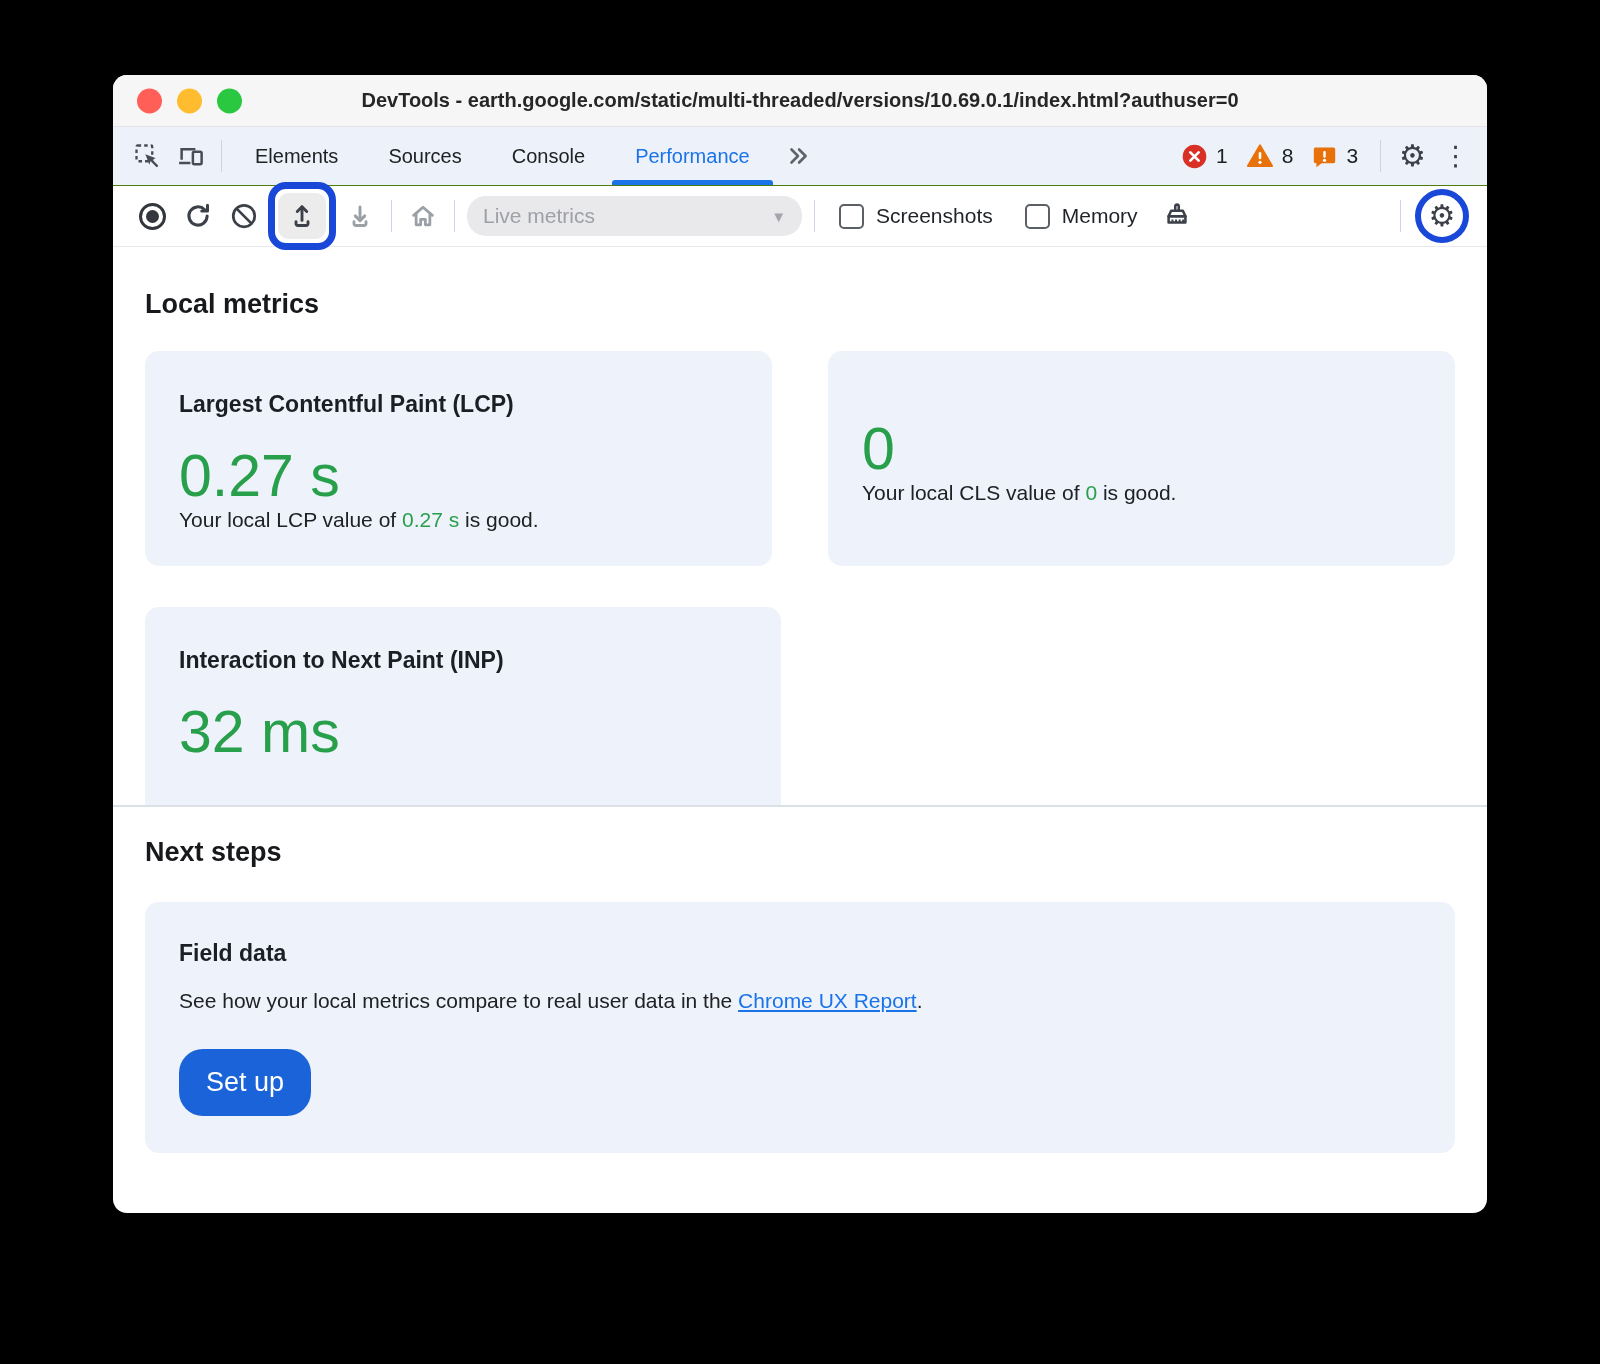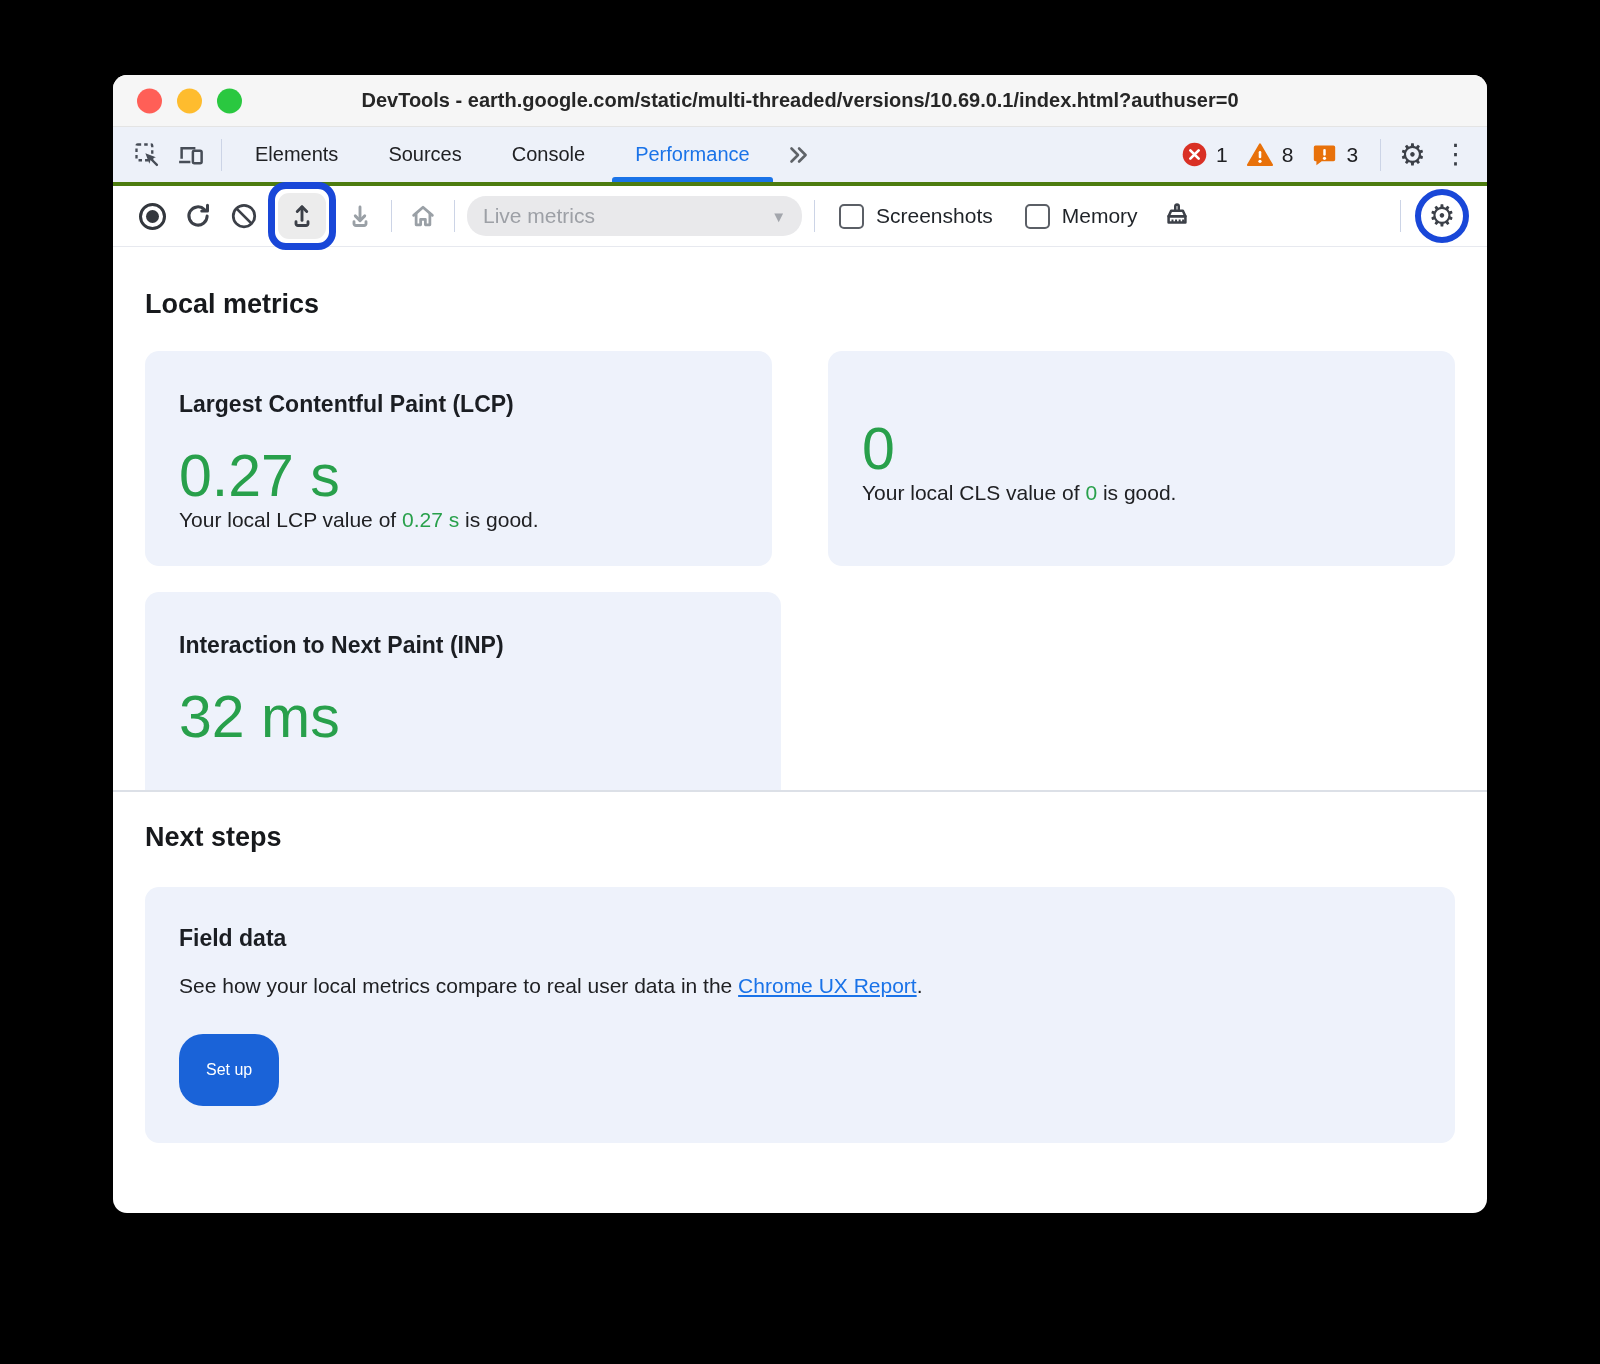--- a/index.html
+++ b/index.html
@@ -19,21 +19,21 @@
   .traffic { position:absolute; left:24px; top:50%; transform:translateY(-50%); display:flex; gap:15px; }
   .light { width:25px; height:25px; border-radius:50%; }
   .light.red { background:#ff5f57; }
   .light.yellow { background:#febc2e; }
   .light.green { background:#2ac840; }
   .title-text { font-size:20px; font-weight:700; color:#262626; }
 
   
   .tabbar {
     height:59px; background:#edf1f9; display:flex; align-items:center;
-    padding:0 12px; position:relative; border-bottom:4px solid #4d7c0f;
+    padding:0 12px; position:relative; border-bottom:1px solid #4d7c0f;
   }
   .icon-btn { width:44px; height:44px; display:flex; align-items:center; justify-content:center;
     color:#474d57; border-radius:6px; flex:0 0 auto; }
   .vsep { width:1px; height:32px; background:#ccd4e6; margin:0 8px; flex:0 0 auto; }
   .tab { height:100%; padding:0 25px; display:flex; align-items:center; font-size:20px;
     color:#202124; position:relative; cursor:default; }
   .tab.active { color:#1a73e8; }
   .tab-underline { position:absolute; left:2px; right:2px; bottom:0; height:5px;
     background:#1a73e8; border-radius:3px 3px 0 0; }
   .more-tabs { color:#5f6368; padding:0 10px; display:flex; align-items:center; }
@@ -84,31 +84,31 @@
   .section-heading { font-size:27px; font-weight:700; color:#17191c; }
   .lm-heading { padding-top:42px; padding-bottom:31px; }
 
   .cards-grid { display:grid; grid-template-columns:1fr 1fr; column-gap:56px; }
   .card { background:#eef2fb; border-radius:14px; padding:40px 34px 34px; }
   .card-title { font-size:23px; font-weight:700; color:#1b1e23; }
   .metric-value { font-size:59px; font-weight:400; color:#28a04b; margin-top:28px; line-height:1.05; }
   .metric-desc { font-size:21px; color:#202124; }
   .metric-desc .good-val { color:#28a04b; }
 
-  .inp-clip { margin-top:26px; width:calc(50% - 19px); height:198px; overflow:hidden; }
+  .inp-clip { margin-top:41px; width:calc(50% - 19px); height:198px; overflow:hidden; }
   .inp-clip .card { height:247px; }
 
   .next-steps { border-top:2px solid #dce0e7; }
   .ns-heading { padding-top:30px; padding-bottom:34px; }
   .field-card { background:#eef2fb; border-radius:14px; padding:38px 34px 37px; margin-bottom:58px; }
   .field-title { font-size:23px; font-weight:700; color:#1b1e23; }
   .field-text { font-size:21px; color:#202124; margin-top:22px; }
   .field-text a { color:#1a73e8; text-decoration:underline; cursor:pointer; }
   .setup-btn { display:inline-block; margin-top:36px; background:#1a63d8; color:#fff;
-    font-size:16px; font-weight:500; padding:27px 27px; border-radius:24px; border:none;
+    font-size:27px; font-weight:500; padding:18px 27px; border-radius:24px; border:none;
     font-family:"Liberation Sans", sans-serif; cursor:pointer; }
 
   svg { display:block; }
 </style>
 </head>
 <body>
 
 <div class="window">
 
   <div class="titlebar">

